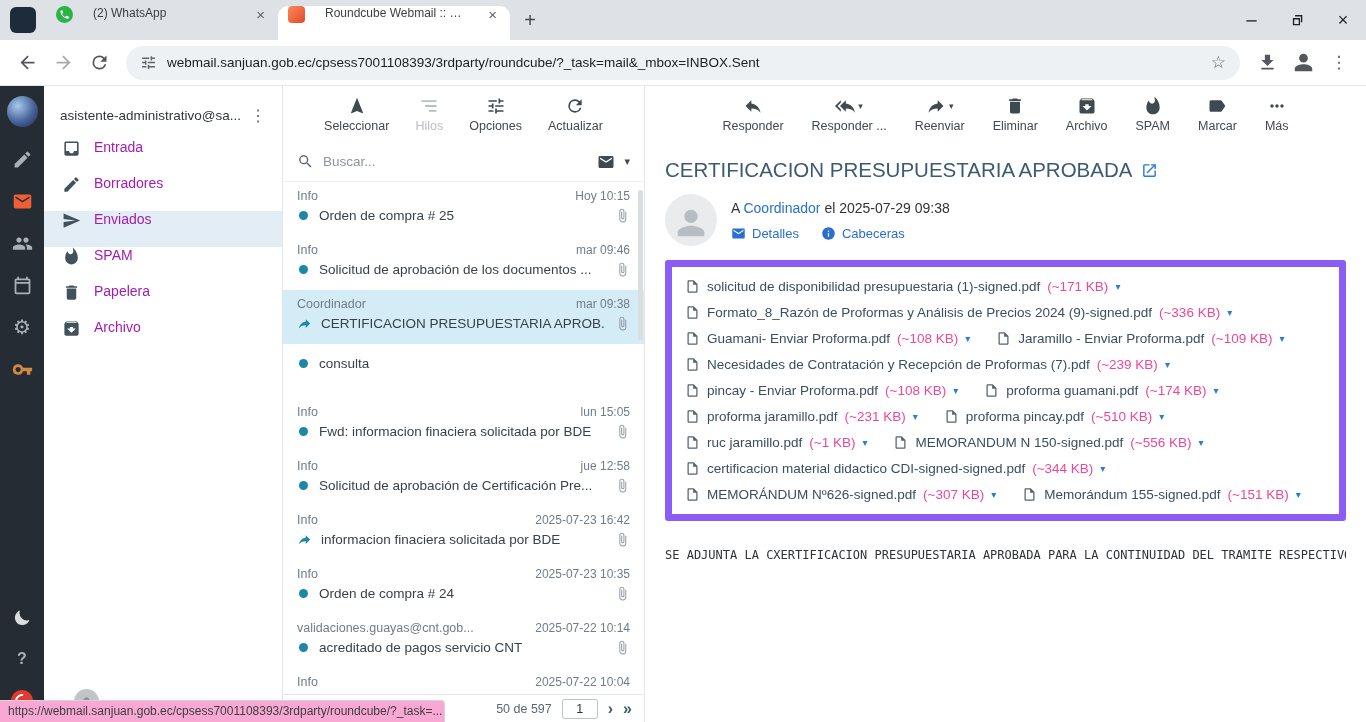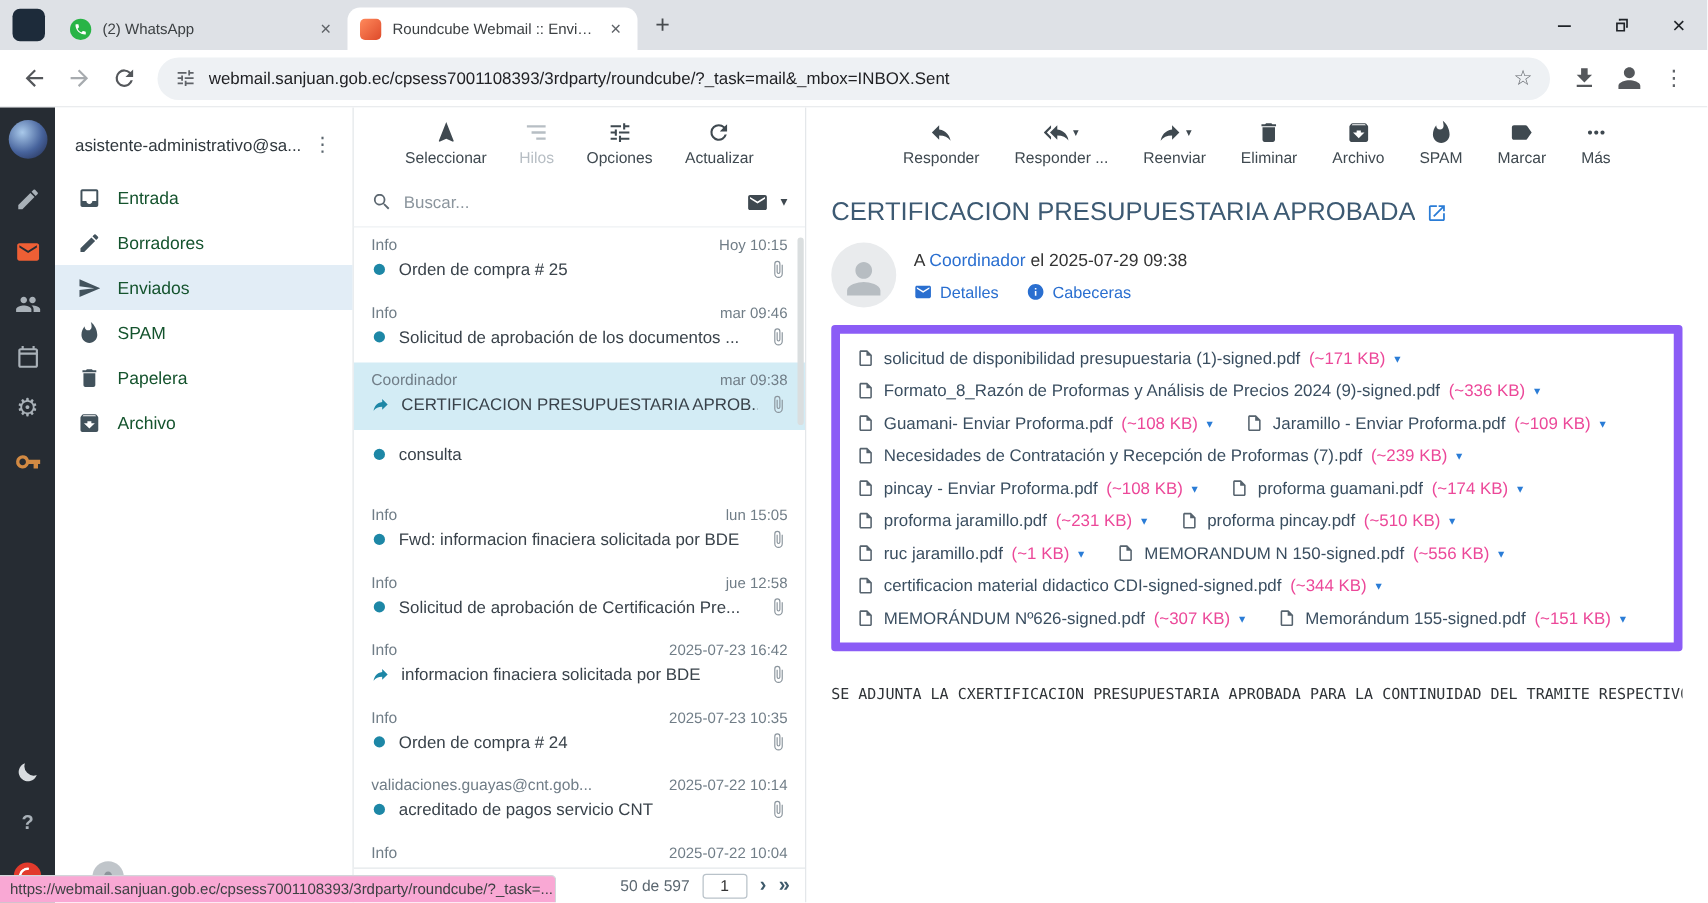--- a/index.html
+++ b/index.html
@@ -4,21 +4,21 @@
 <style>
   *{margin:0;padding:0;box-sizing:border-box}
   html,body{width:1366px;height:722px;overflow:hidden}
   body{font-family:"Liberation Sans",sans-serif;background:#fff;position:relative;color:#333}
   svg{display:block}
   .ic{width:20px;height:20px;fill:#3f4950}
 
   
   .tabstrip{height:40px;background:#dee1e6;display:flex;align-items:flex-end;padding-left:8px}
   .win-app-icon{width:26px;height:26px;border-radius:6px;background:#1d2b3a;margin:0 10px 7px 2px}
-  .tab{height:34px;width:232px;display:flex;align-items:center;gap:9px;padding:0 10px;border-radius:10px 10px 0 0;font-size:12px;color:#3c4043;cursor:pointer}
+  .tab{height:34px;width:232px;display:flex;gap:20px;padding:0 10px;border-radius:10px 10px 0 0;font-size:12px;color:#3c4043;cursor:pointer}
   .tab.active{background:#fff}
   .tab-title{flex:1;white-space:nowrap;overflow:hidden;text-overflow:ellipsis}
   .tab-close{font-size:15px;color:#5f6368;line-height:1;padding:1px 3px;border-radius:50%}
   .fav{width:17px;height:17px;border-radius:50%;flex:none;display:grid;place-items:center}
   .fav.wa{background:#28b446}
   .fav.wa svg{width:11px;height:11px;fill:#fff}
   .fav.rc{border-radius:4px;background:linear-gradient(135deg,#ff8a5c,#de4a2a)}
   .newtab{width:28px;height:28px;margin:0 0 6px 6px;font-size:20px;color:#474b4f;display:grid;place-items:center;cursor:pointer}
   .wincontrols{margin-left:auto;display:flex;align-self:stretch}
   .wc{width:46px;display:grid;place-items:center;color:#1f2328;font-size:18px}
@@ -48,21 +48,21 @@
   .helpic{font-size:16px;font-weight:bold;color:#a9b1b8}
   .redlogo{width:22px;height:22px;border-radius:50%;background:#e23a2c;position:relative}
   .redlogo::after{content:"";position:absolute;inset:4px;border-radius:50%;border:2.5px solid transparent;border-top-color:#fff;border-left-color:#fff;transform:rotate(-35deg)}
   .stretch{flex:1}
 
   
   .folders{width:239px;border-right:1px solid #e4e7ea;padding-top:14px;position:relative;flex:none}
   .fhead{display:flex;align-items:center;padding:6px 8px 14px 16px}
   .facct{flex:1;font-size:13.5px;color:#2f373d;white-space:nowrap;overflow:hidden}
   .fkebab{font-size:16px;color:#5b666e;padding:0 8px;cursor:pointer}
-  .fitem{height:36px;display:flex;align-items:center;gap:13px;padding:0 18px;font-size:14px;color:#14532d;cursor:pointer}
+  .fitem{height:36px;display:flex;gap:13px;padding:0 18px;font-size:14px;color:#a21caf;cursor:pointer}
   .fitem svg{width:19px;height:19px;fill:#42525c;flex:none}
   .fitem.sel{background:#e2edf6}
   .mini-av{position:absolute;left:30px;bottom:8px;width:25px;height:25px;border-radius:50%;background:#c0c5ca;display:grid;place-items:center;overflow:hidden}
   .mini-av svg{width:15px;height:15px;fill:#8d949b;margin-top:3px}
 
   
   .listpane{width:362px;border-right:1px solid #e4e7ea;display:flex;flex-direction:column;position:relative;flex:none}
   .ltb{height:56px;display:flex;align-items:center;justify-content:center;gap:10px;flex:none}
   .titem{display:flex;flex-direction:column;align-items:center;gap:3px;padding:0 8px;font-size:12.5px;color:#3f4950;cursor:pointer}
   .titem.disabled{color:#b7bec4}

